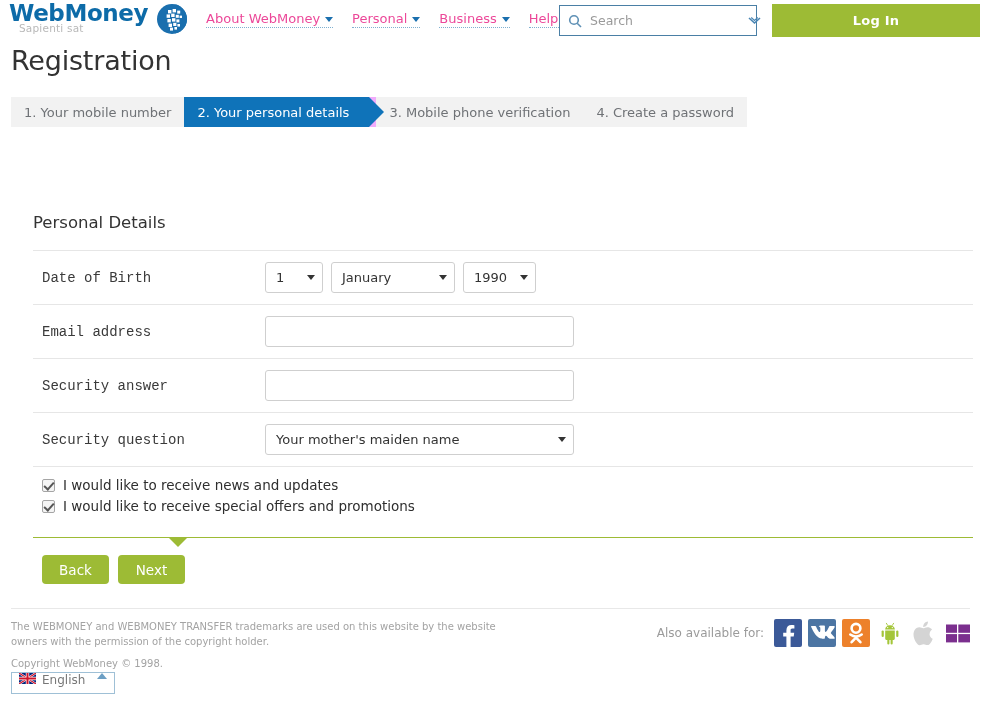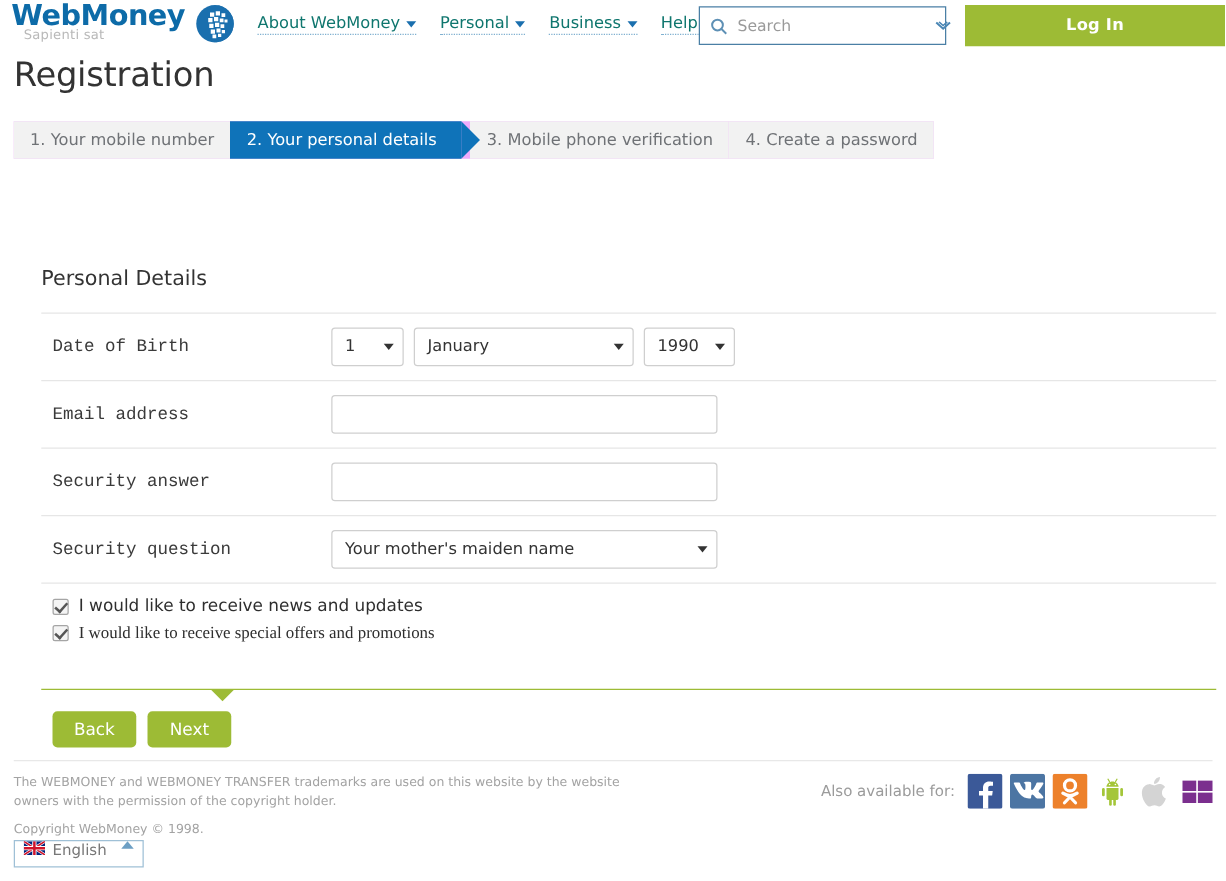--- a/index.html
+++ b/index.html
@@ -50,21 +50,21 @@
 
   .main-nav {
     display: flex;
     align-items: center;
     margin-left: 18px;
     margin-top: 11px;
     gap: 19px;
   }
   .nav-item {
     font-size: 13px;
-    color: #0f766e;
+    color: #ec4899;
     border-bottom: 1px dotted #7fb0d0;
     padding-bottom: 1px;
     cursor: pointer;
     white-space: nowrap;
     display: inline-flex;
     align-items: center;
   }
   .caret-down {
     display: inline-block;
     width: 0; height: 0;
@@ -205,21 +205,21 @@
     display: inline-flex;
     align-items: center;
     justify-content: space-between;
     padding: 0 7px 0 10px;
     font-size: 13px;
     color: #333333;
     cursor: pointer;
     font-family: "DejaVu Sans", sans-serif;
   }
   .sel-day { width: 58px; }
-  .sel-month { width: 176px; justify-content: space-between; }
+  .sel-month { width: 124px; justify-content: space-between; }
   .sel-year { width: 73px; }
   .sel-question { width: 309px; }
   .sel-caret {
     width: 0; height: 0;
     border-left: 4px solid transparent;
     border-right: 4px solid transparent;
     border-top: 5px solid #333333;
     margin-left: 6px;
   }
 
@@ -237,21 +237,21 @@
 
   .checks-row {
     border-top: 1px solid #e6e6e6;
     padding: 10px 0 9px 9px;
   }
   .check-line {
     display: flex;
     align-items: center;
     margin-bottom: 5px;
   }
-  .check-line:last-child { margin-bottom: 16px; font-family: Liberation Serif, serif; }
+  .check-line:last-child { margin-bottom: 2px; }
   .cbox {
     width: 13px; height: 13px;
     border: 1px solid #a5a5a5;
     background: #f4f4f4;
     border-radius: 2px;
     margin-right: 8px;
     flex: 0 0 auto;
     position: relative;
     cursor: pointer;
   }

